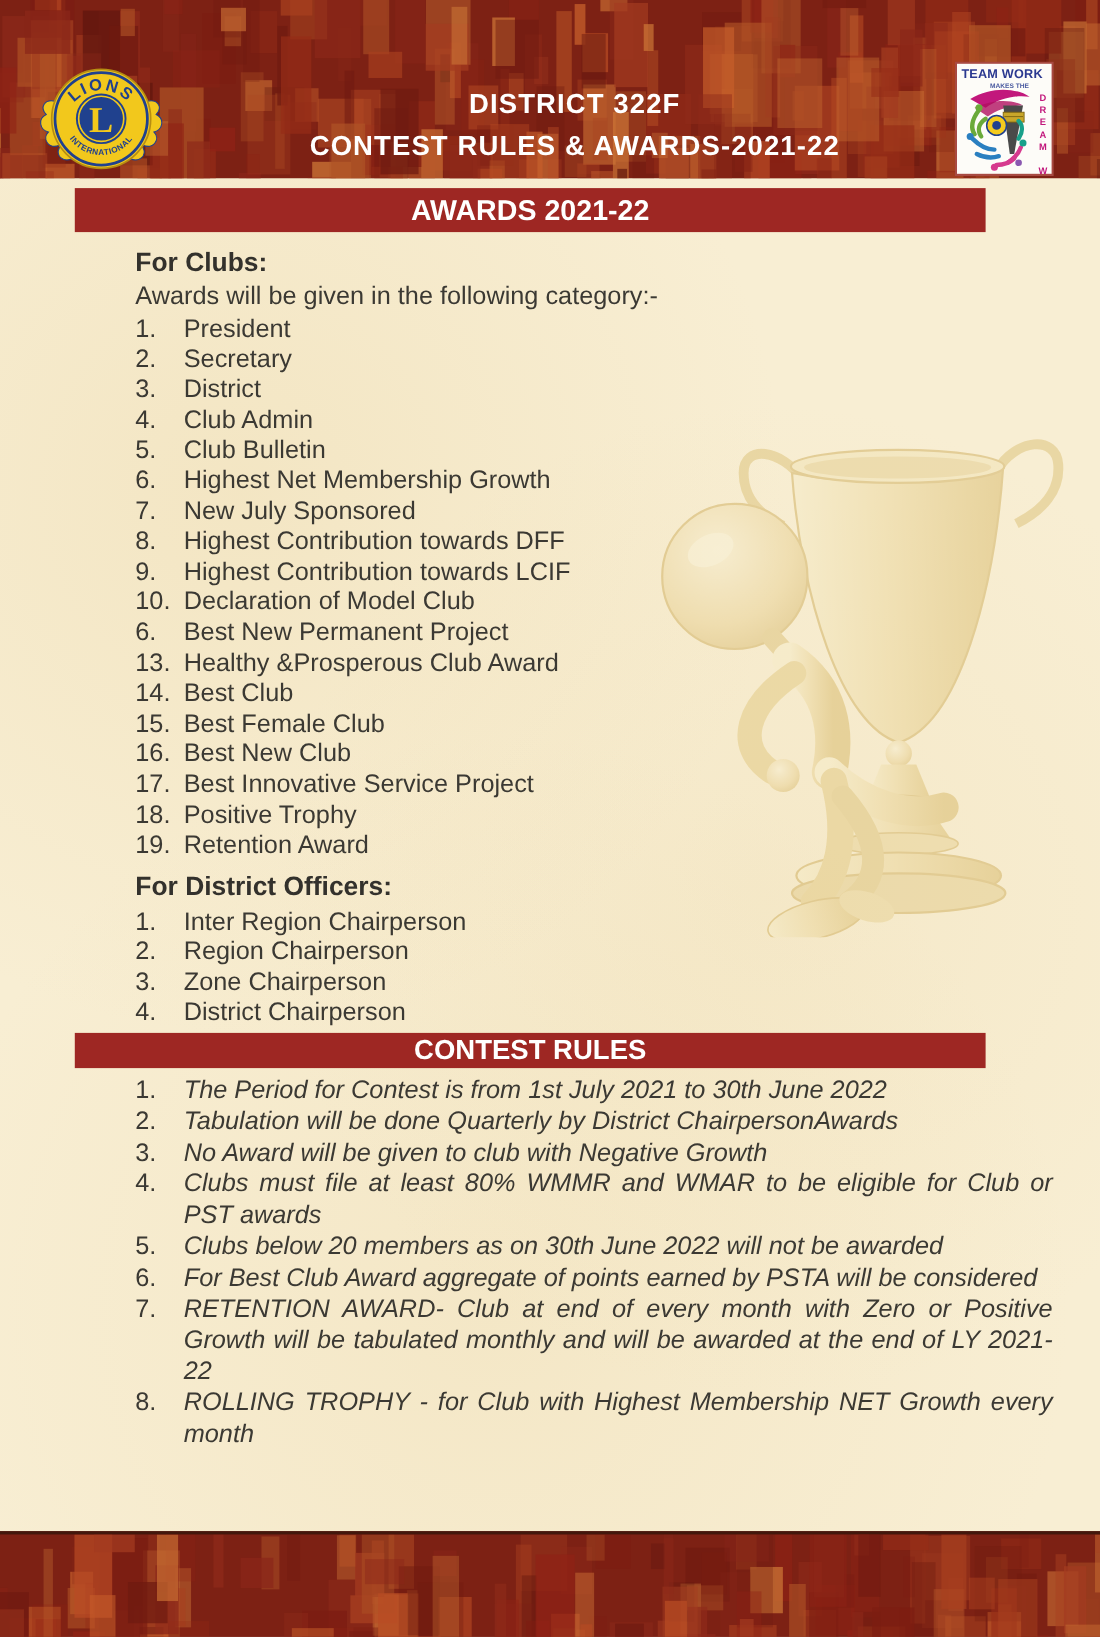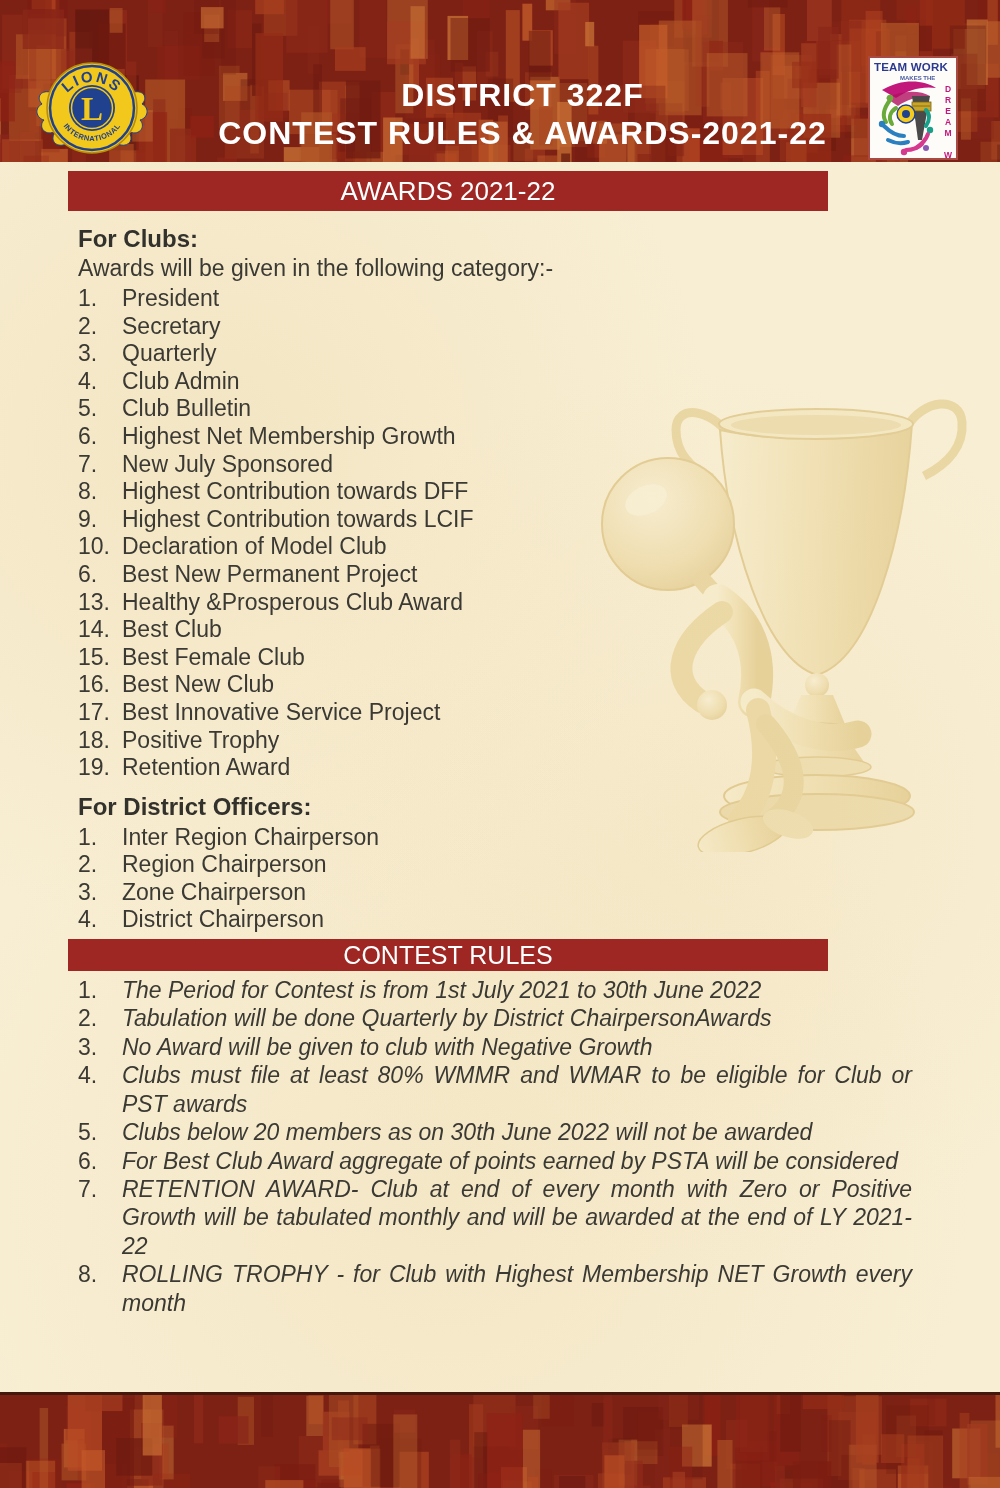--- a/index.html
+++ b/index.html
@@ -12,33 +12,33 @@
       radial-gradient(circle at 45% 80%, rgba(230,206,152,.22), transparent 40%),
       #f8eed3;
     color:#3b3933;
   }
   .band{position:absolute;left:0;width:1000px;background:#7d2114;overflow:hidden;}
   .band svg.mosaic{position:absolute;left:0;top:0;width:100%;height:100%;display:block;}
   #top-band{top:0;height:162px;}
   #bottom-band{top:1392px;height:96px;border-top:3px solid #43180d;}
   .header-title{
     position:absolute;top:76px;left:0;right:0;z-index:3;text-align:center;
-    color:#ffffff;font-weight:bold;letter-spacing:1px;line-height:38px;font-size:32px;margin-left:45px;
+    color:#ffffff;font-weight:bold;letter-spacing:1px;line-height:38px;font-size:25px;margin-left:45px;
   }
   .logo{position:absolute;z-index:3;}
   #lions-logo{left:36px;top:56px;}
   #teamwork-logo{left:868px;top:56px;}
   .content{position:absolute;top:162px;left:0;width:1000px;z-index:2;}
   .banner{
-    width:760px;margin-left:68px;background:#9e2723;color:#ffffff;
-    text-align:center;font-weight:normal;
+    width:828px;margin-left:68px;background:#9e2723;color:#ffffff;
+    text-align:center;font-weight:bold;
   }
   #awards-banner{margin-top:9px;height:40px;line-height:40px;font-size:26px;}
   #rules-banner{margin-top:5px;height:32px;line-height:32px;font-size:25px;}
-  .section{padding-left:78px;padding-right:62px;}
+  .section{padding-left:78px;padding-right:62px;margin-left:45px;}
   .sec-heading{font-weight:bold;font-size:24px;color:#33312c;margin-top:14px;line-height:28px;}
   .intro{font-size:23px;line-height:28px;margin-top:1px;}
   .plist{margin-top:3px;}
   .row{display:flex;font-size:23px;line-height:27.6px;}
   .row .num{width:44px;flex:0 0 44px;}
   .row .label{flex:1;}
   .rules-list{margin-top:5px;width:846px;}
   .rule{display:flex;font-size:23px;line-height:28.4px;}
   .rule .num{width:44px;flex:0 0 44px;}
   .rule .text{width:790px;flex:0 0 790px;text-align:justify;font-style:italic;}
@@ -482,21 +482,21 @@
       <div class="row">
           <span class="num">1.</span>
           <span class="label">President</span>
         </div>
       <div class="row">
           <span class="num">2.</span>
           <span class="label">Secretary</span>
         </div>
       <div class="row">
           <span class="num">3.</span>
-          <span class="label">Quarterly</span>
+          <span class="label">District</span>
         </div>
       <div class="row">
           <span class="num">4.</span>
           <span class="label">Club Admin</span>
         </div>
       <div class="row">
           <span class="num">5.</span>
           <span class="label">Club Bulletin</span>
         </div>
       <div class="row">

